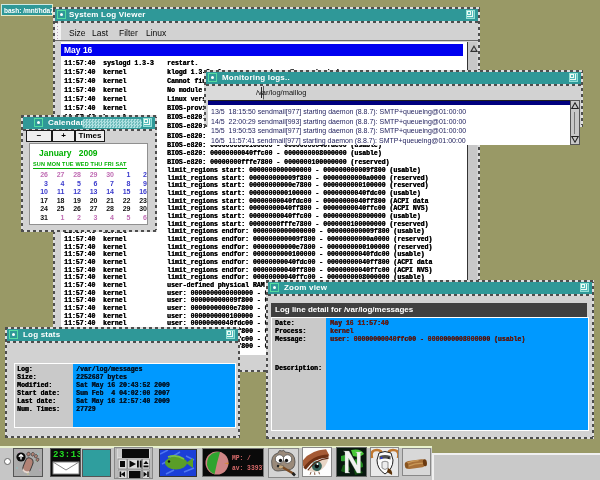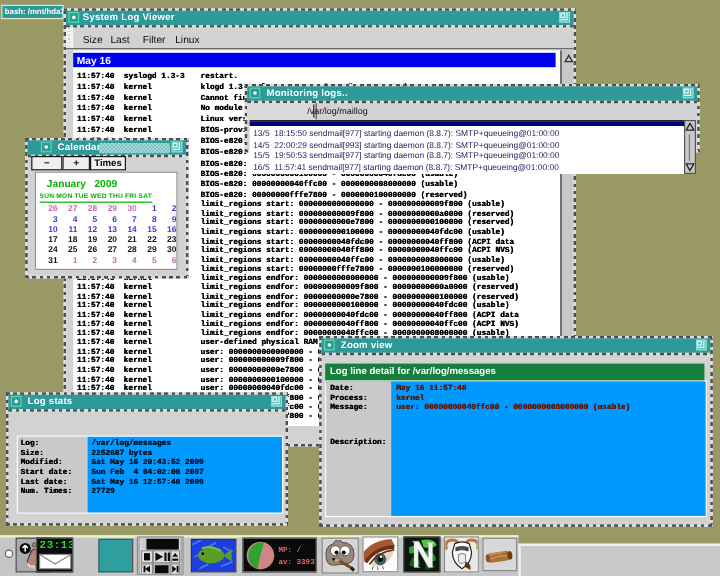--- a/index.html
+++ b/index.html
@@ -267,21 +267,21 @@
 <div class="lbl" style="left:61px;top:42px;color:#001A33;">27729</div>
 </div>
 </div>
 <div class="win" style="left:266px;top:280px;width:328px;height:159px;">
 <div class="dash"></div>
     <div class="tbar"></div>
     <div class="tsep"></div>
 <div class="ticon"></div>
 <div class="ttext" style="left:16px;">Zoom view</div>
 <div class="maxb" style="right:3px;"></div>
-<div style="position:absolute;left:3px;top:21px;width:316px;height:17px;background:#15803d;">
+<div style="position:absolute;left:3px;top:21px;width:316px;height:17px;background:#404040;">
       <div style="position:absolute;left:4px;top:2px;font-size:8px;font-weight:bold;color:#fff;">Log line detail for /var/log/messages</div>
     </div>
 <div style="position:absolute;left:3px;top:35px;width:316px;height:112px;border:1px solid #fff;box-sizing:content-box;">
 <div style="position:absolute;left:0;top:0;width:54px;height:112px;background:#C9C9C9;"></div>
 <div style="position:absolute;left:54px;top:0;width:262px;height:112px;background:#0099FF;"></div>
 <div class="lbl" style="left:3px;top:2px;">Date:</div>
 <div class="lbl" style="left:3px;top:10px;">Process:</div>
 <div class="lbl" style="left:3px;top:18px;">Message:</div>
 <div class="lbl" style="left:3px;top:47px;">Description:</div>
 <div class="lbl" style="left:58px;top:2px;color:#7C1F12;">May 16 11:57:40</div>
@@ -304,21 +304,21 @@
         <path d="M10.5 13 Q10.5 9 14 9 Q18.5 9 18.5 14.5 L18.5 20.5 Q18.5 23.5 14.8 23.5 Q10.5 23.5 10.5 19 Z" fill="#B28275" stroke="#3a3a3a" stroke-width="0.9"></path>
         <path d="M11 21 Q14 24.5 18 21 L18.5 23 Q15 26 11.5 23.5 Z" fill="#E8D8D0"></path>
         <ellipse cx="10.8" cy="6" rx="1.6" ry="2" fill="#B28275" stroke="#3a3a3a" stroke-width="0.6"></ellipse>
         <ellipse cx="14.8" cy="4.6" rx="1.5" ry="1.9" fill="#B28275" stroke="#3a3a3a" stroke-width="0.6"></ellipse>
         <ellipse cx="18.5" cy="5.2" rx="1.4" ry="1.8" fill="#B28275" stroke="#3a3a3a" stroke-width="0.6"></ellipse>
         <ellipse cx="21.3" cy="7.8" rx="1.3" ry="1.7" fill="#B28275" stroke="#3a3a3a" stroke-width="0.6"></ellipse>
       </g>
       <circle cx="7" cy="8" r="4.6" fill="#0A0A0A"></circle>
       <path d="M7 10.5 V5.5 M7 5.5 L4.8 7.7 M7 5.5 L9.2 7.7" stroke="#fff" stroke-width="1.3" fill="none"></path>
     </svg></div>
-<div style="position:absolute;left:30px;top:448px;width:31px;height:29px;background:#0A0A0A;border:1px solid #555;box-sizing:border-box;overflow:hidden;">
+<div style="position:absolute;left:50px;top:448px;width:31px;height:29px;background:#0A0A0A;border:1px solid #555;box-sizing:border-box;overflow:hidden;">
     <div style="position:absolute;left:2px;top:1px;font-family:'Liberation Mono',monospace;font-size:9px;font-weight:bold;color:#22DD22;letter-spacing:0.5px;">23:13</div>
     <svg width="28" height="14" style="position:absolute;left:1px;top:12px;" viewBox="0 0 28 14">
       <rect x="1" y="1" width="26" height="12" fill="#fff" stroke="#888" stroke-width="1"></rect>
       <path d="M1 1 L14 9 L27 1" fill="none" stroke="#888" stroke-width="1"></path>
     </svg>
   </div>
 <div style="position:absolute;left:82px;top:449px;width:29px;height:28px;background:#2F9E9E;border:1px solid #555;box-sizing:border-box;overflow:hidden;"></div>
 <div style="position:absolute;left:114px;top:447px;width:39px;height:32px;background:#D9D9D9;border:1px solid #888;box-sizing:border-box;overflow:hidden;"><svg width="37" height="31" viewBox="0 0 37 31">
       <rect width="37" height="31" fill="#D9D9D9"></rect>
       <rect x="1" y="0" width="35" height="30" fill="none" stroke="#9a9a9a" stroke-width="1"></rect>

